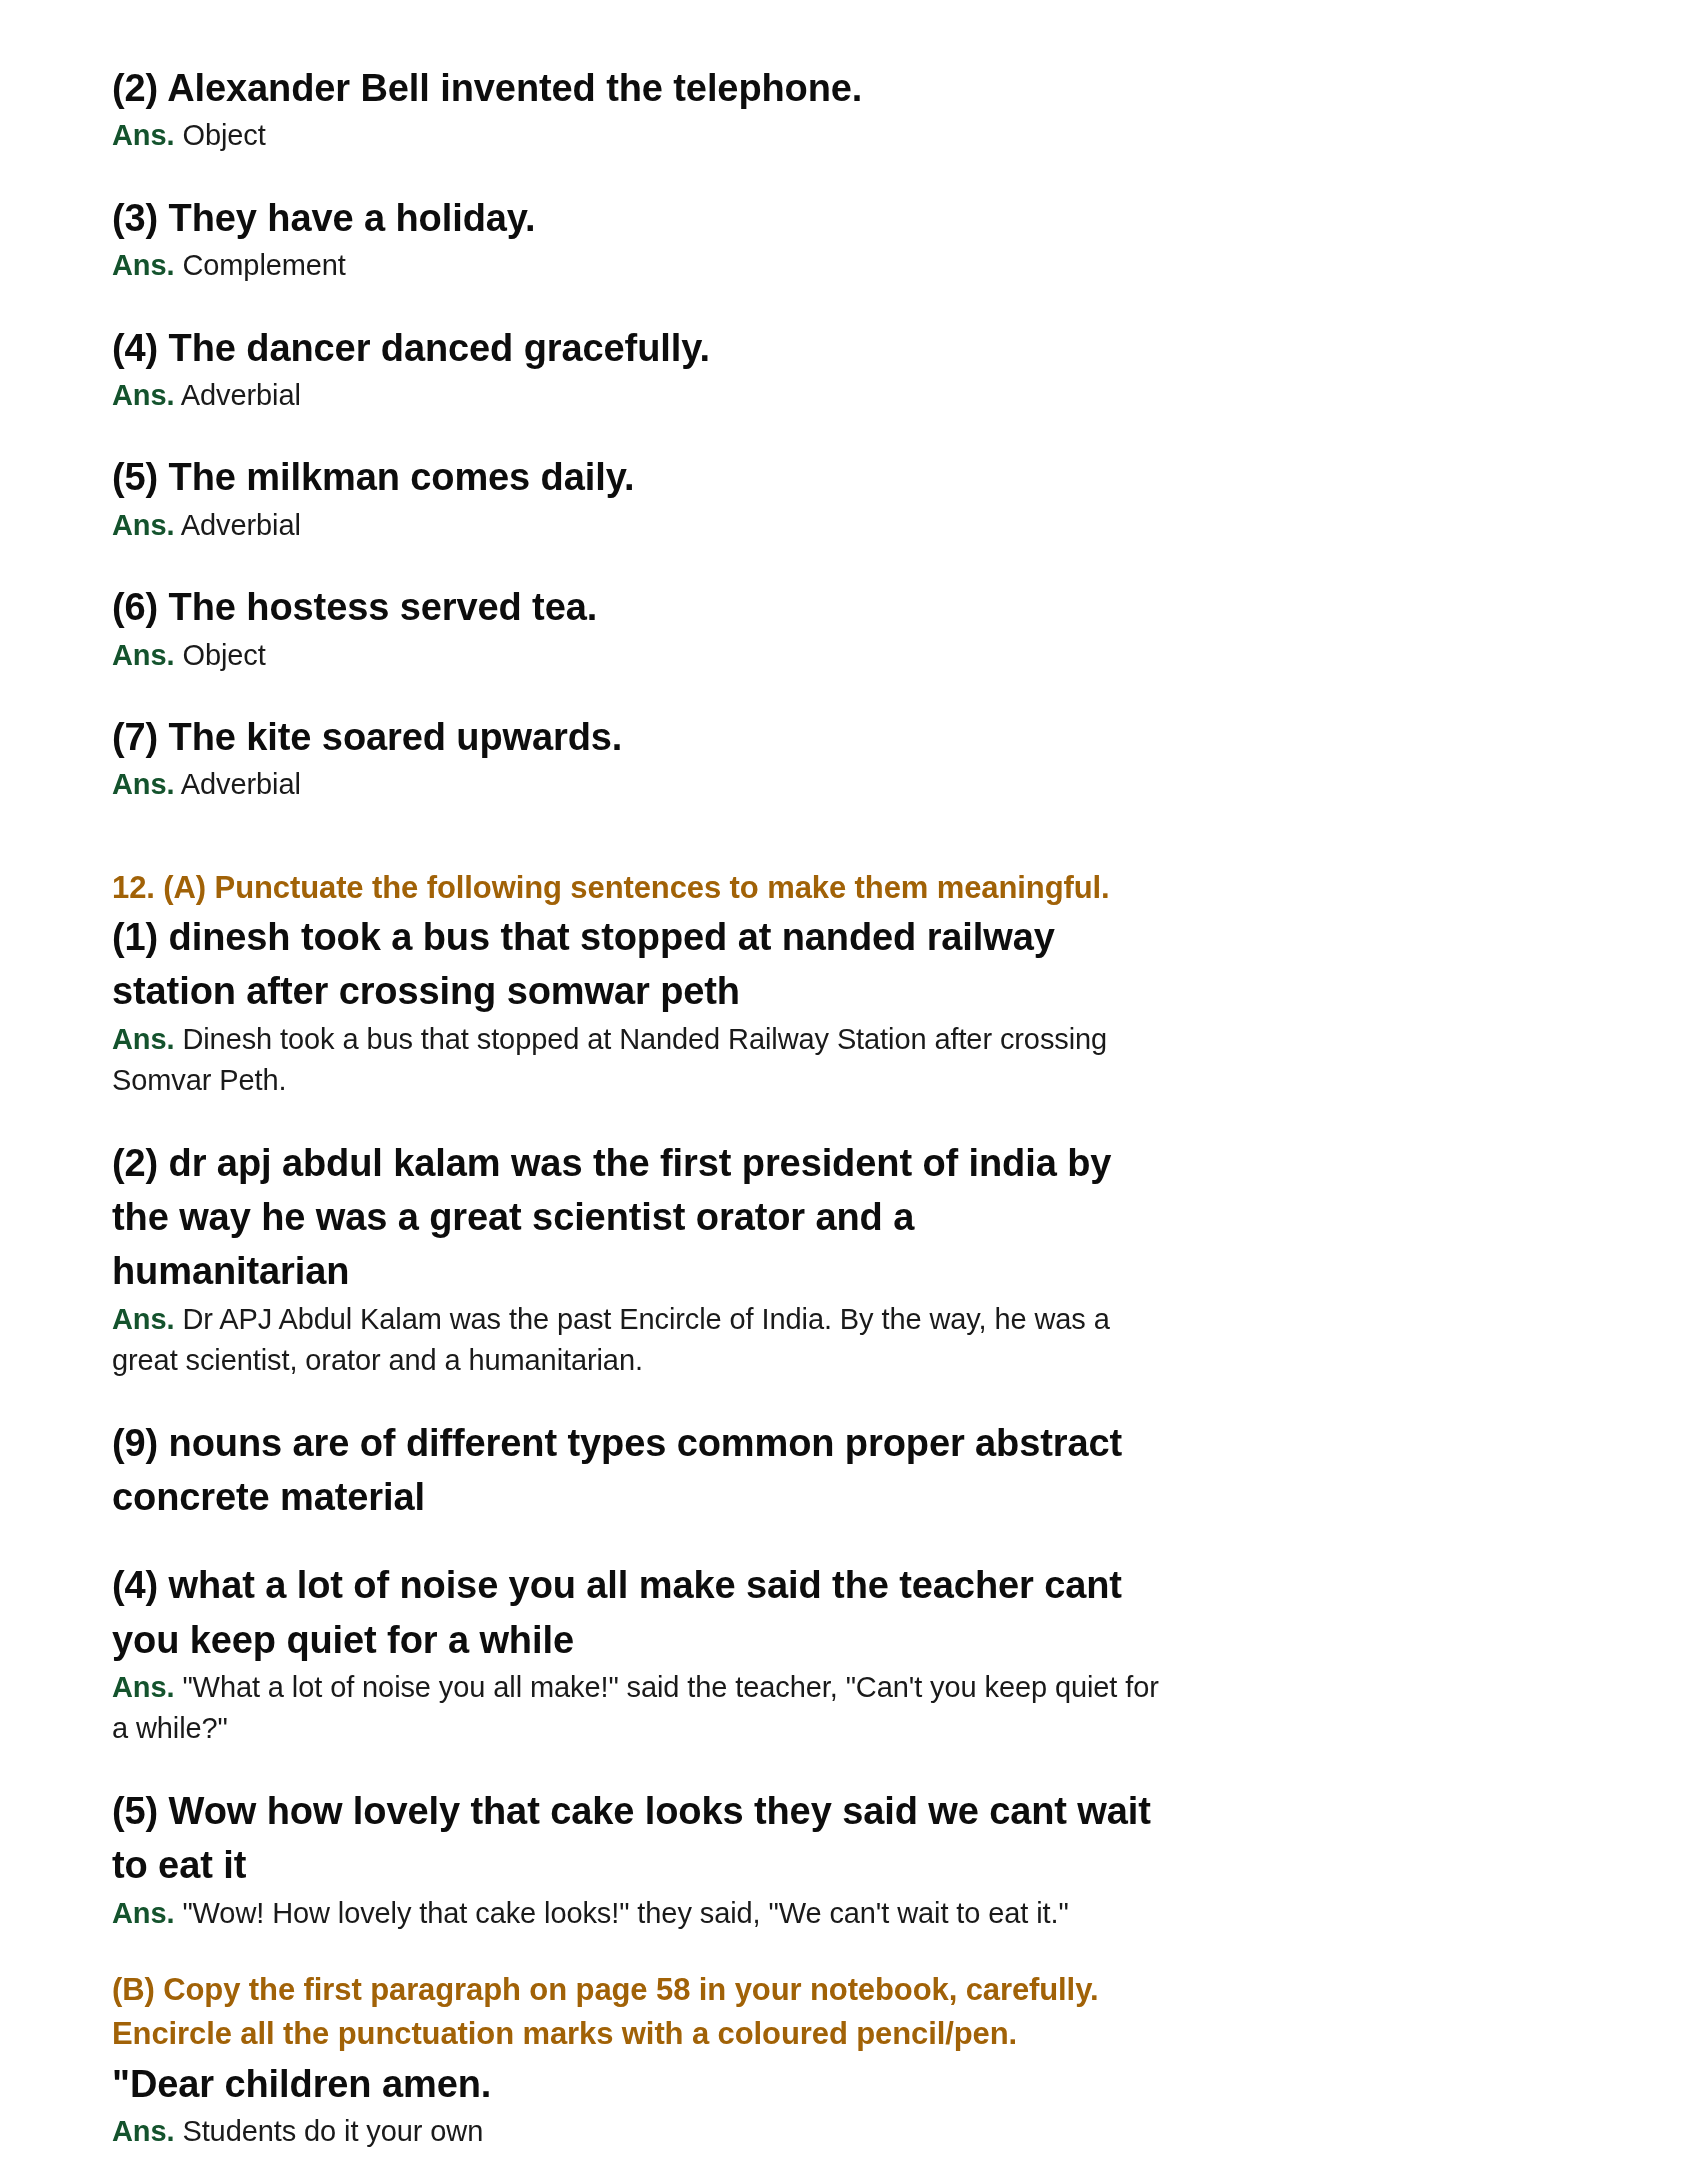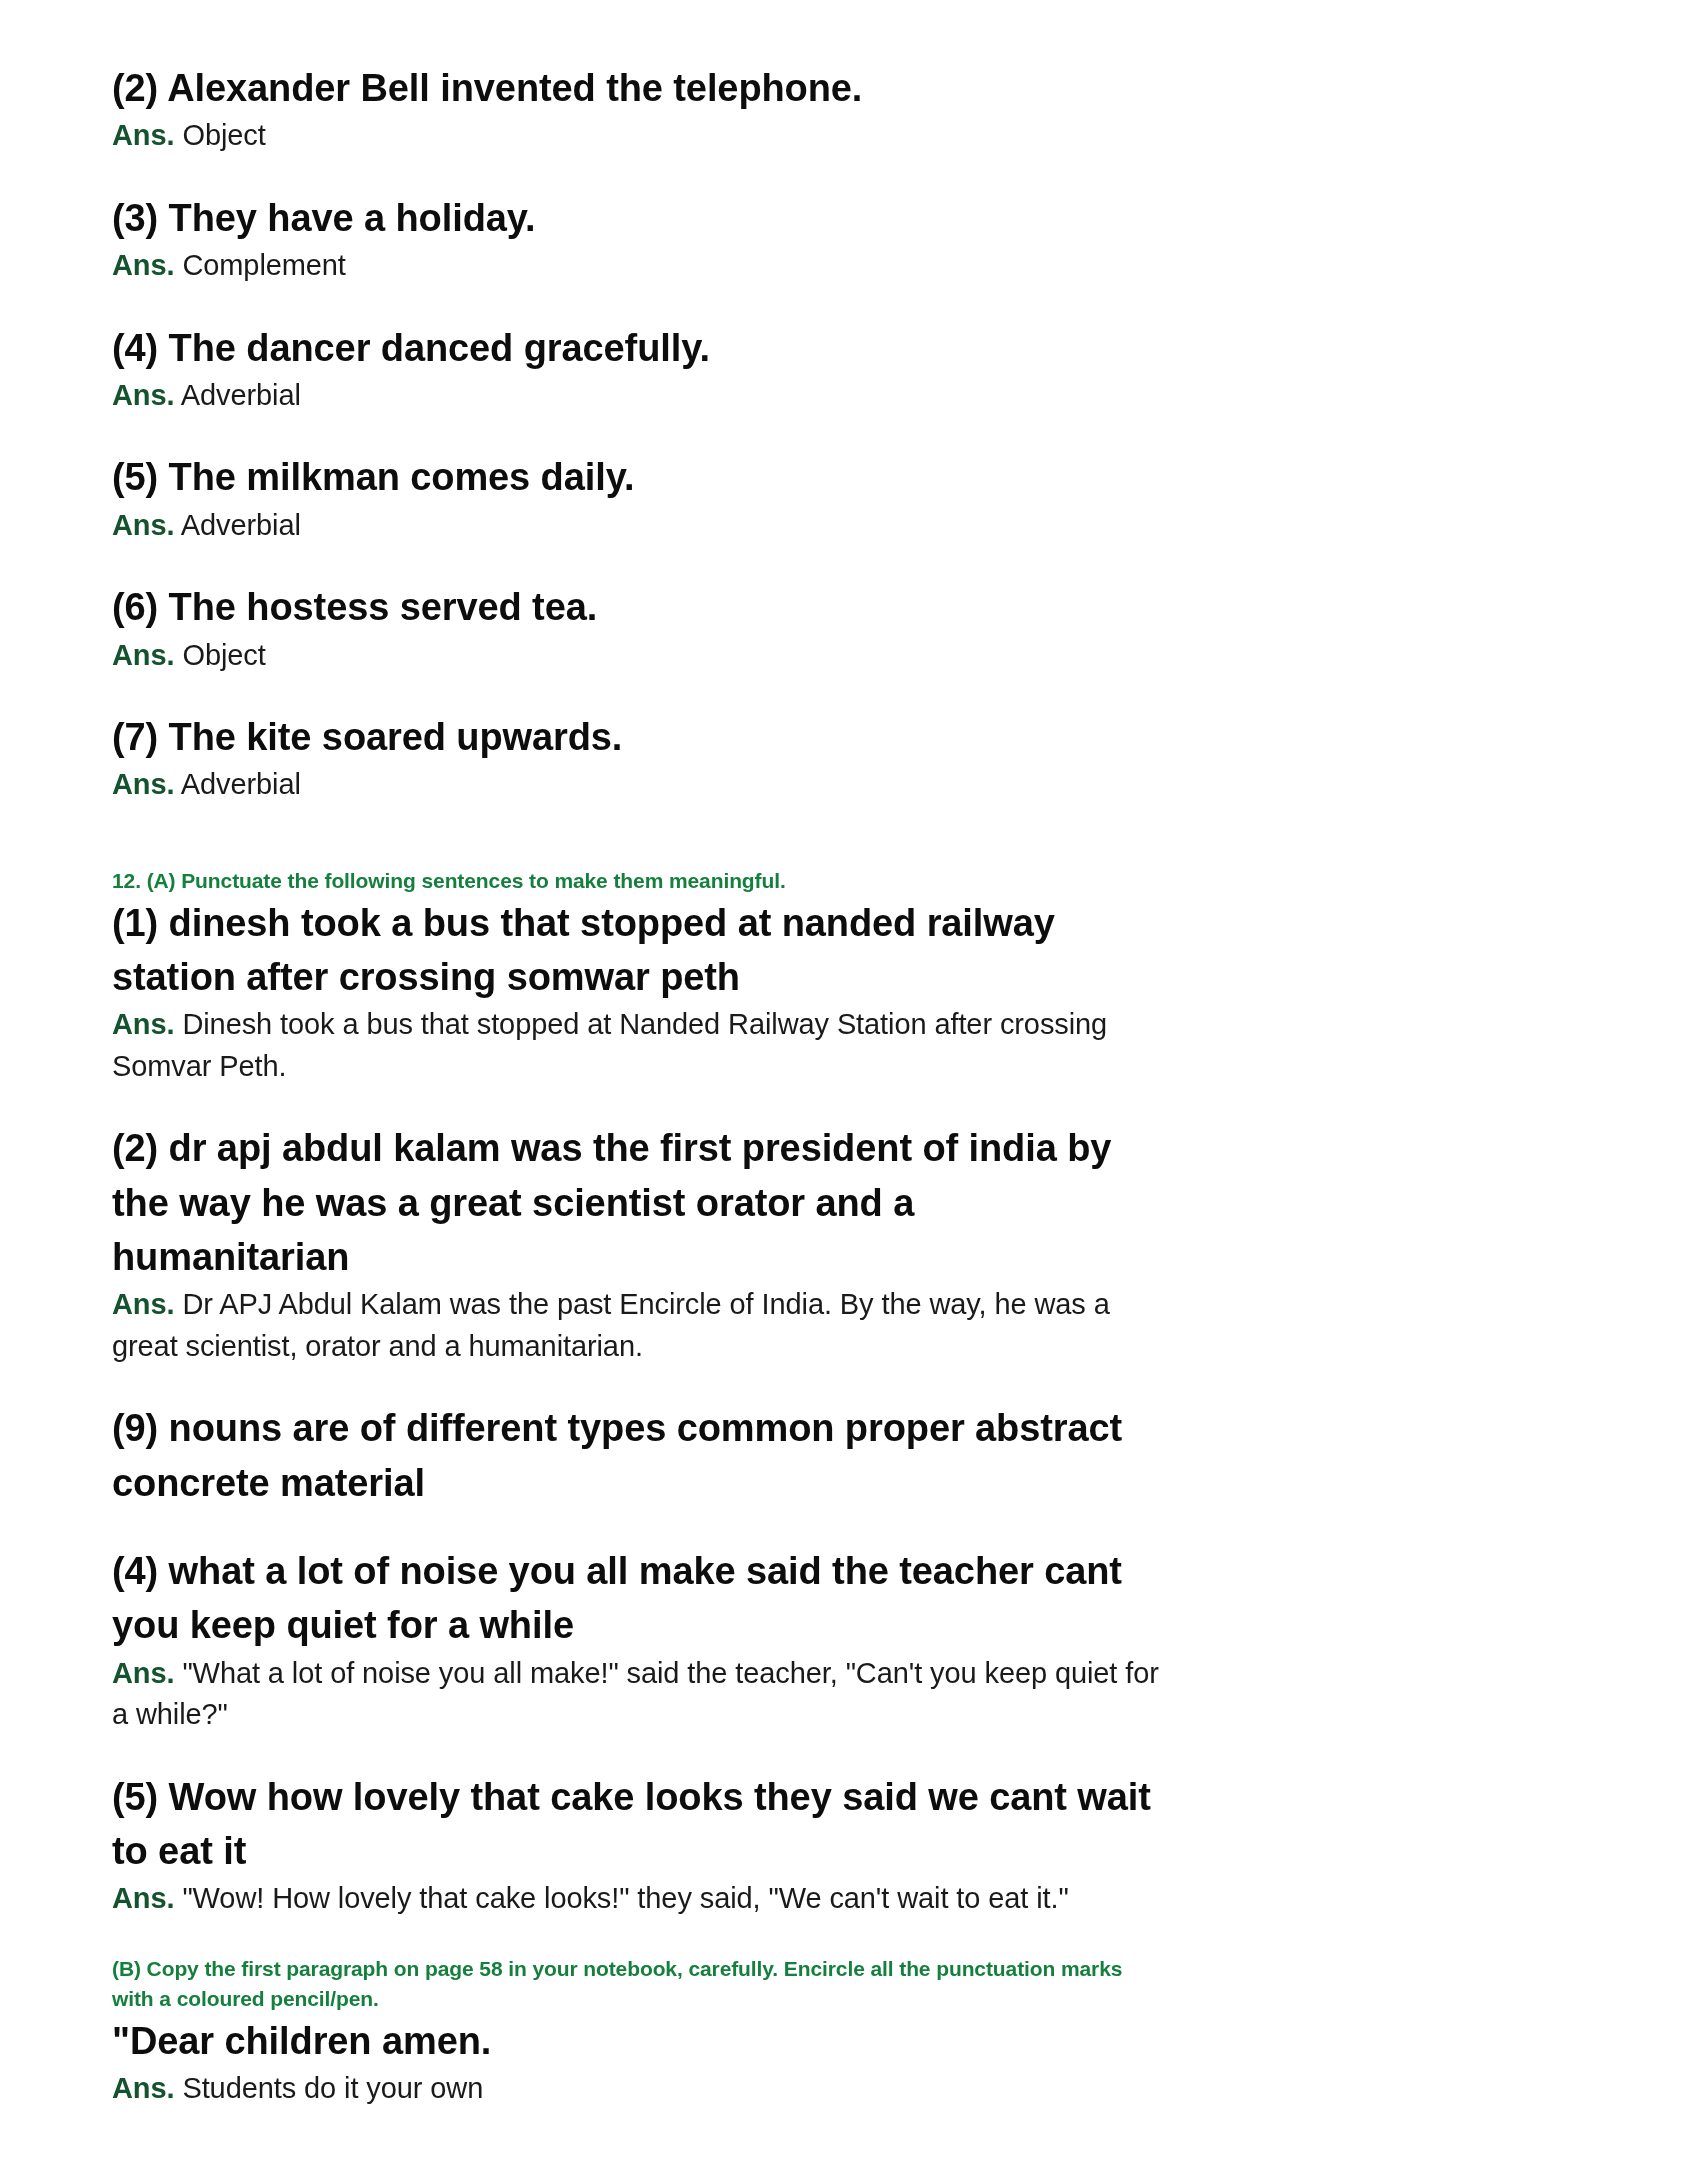--- a/index.html
+++ b/index.html
@@ -42,25 +42,25 @@
     font-weight: normal;
   }
   .a-line .ans-tag {
     font-weight: bold;
     color: #14532d;
   }
   .section-block {
     margin: 0 0 34px 0;
   }
   .section-head {
-    font-size: 21px;
+    font-size: 31px;
     font-weight: bold;
     line-height: 1.43;
     letter-spacing: -0.1px;
-    color: #15803d;
+    color: #a16207;
     margin: 0;
   }
   .gap-lg { height: 26px; }
   .wrapwide { max-width: 1049px; }
 </style>
 </head>
 <body>
 
 <div id="page">
 

